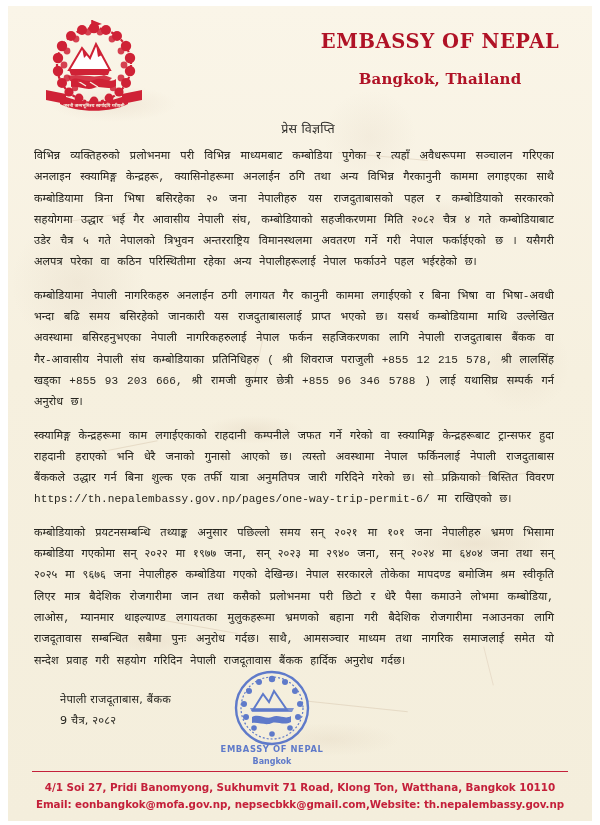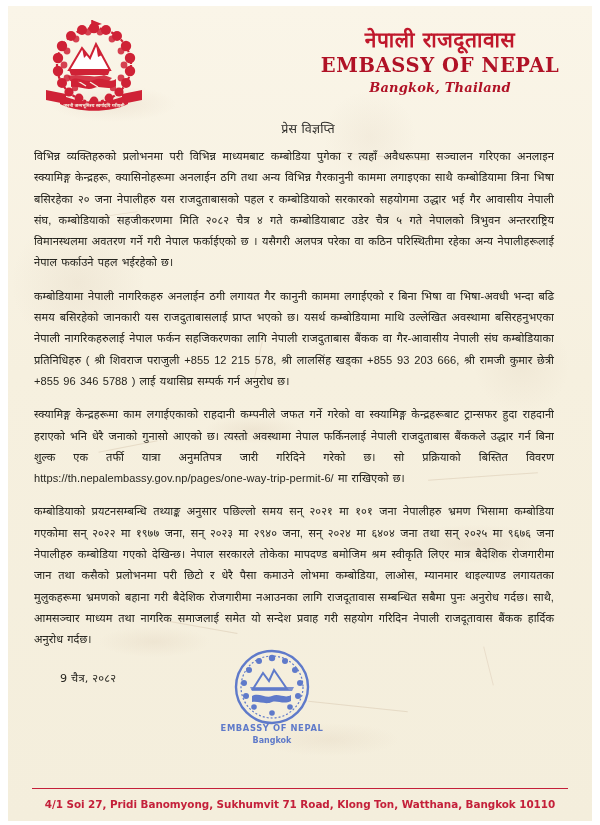--- a/index.html
+++ b/index.html
@@ -85,46 +85,45 @@
     font-family: "DejaVu Serif", serif;
     font-size: 19.5px;
     font-weight: 700;
     color: #b01226;
     letter-spacing: 0.6px;
     margin-top: 2px;
     white-space: nowrap;
   }
   .emb-city {
     font-family: "DejaVu Serif", serif;
-    font-size: 13px;
+    font-size: 15px;
     font-weight: 700;
     color: #b01226;
     letter-spacing: 0.2px;
-    margin-top: 3px;
+    margin-top: 17px;
     white-space: nowrap;
-    font-style: italic;
   }
 
   
   .press-title {
     text-align: center;
     font-family: "DejaVu Sans", sans-serif;
     font-size: 12.5px;
     color: #2c2b28;
     margin: 2px 0 9px 0;
     letter-spacing: 0.3px;
     padding-left: 16px;
   }
 
   
   .body-wrap {
     padding: 0 22px 0 26px;
   }
   p.para {
-    font-family: Liberation Sans, sans-serif;
+    font-family: Liberation Mono, monospace;
     font-size: 11.1px;
     line-height: 1.92;
     color: #26251f;
     text-align: justify;
     margin: 0 16px 12px 0;
     letter-spacing: 0.05px;
     word-spacing: 1px;
   }
 
   
@@ -255,36 +254,36 @@
 
             <path d="M8 72 L28 76 L28 86 L8 82 Z"></path>
             <path d="M104 72 L84 76 L84 86 L104 82 Z"></path>
             <path d="M22 76 C38 86, 74 86, 90 76 L90 86 C74 95, 38 95, 22 86 Z"></path>
             <text x="56" y="89" font-family="DejaVu Sans, sans-serif" font-size="4.6" text-anchor="middle" fill="#f6f0df" font-weight="bold">जननी जन्मभूमिश्च स्वर्गादपि गरीयसी</text>
           </g>
         </svg>
       </div>
 
       <div class="header-text">
-        <div class="emb-np">नेपाली राजदूतावास</div>
         <div class="emb-en">EMBASSY OF NEPAL</div>
         <div class="emb-city">Bangkok, Thailand</div>
       </div>
     </div>
 
     <div class="press-title">प्रेस विज्ञप्ति</div>
 
     <div class="body-wrap">
       <p class="para">विभिन्न व्यक्तिहरुको प्रलोभनमा परी विभिन्न माध्यमबाट कम्बोडिया पुगेका र त्यहाँ अवैधरूपमा सञ्चालन गरिएका अनलाइन स्क्यामिङ्ग केन्द्रहरू, क्यासिनोहरूमा अनलाईन ठगि तथा अन्य विभिन्न गैरकानुनी काममा लगाइएका साथै कम्बोडियामा त्रिना भिषा बसिरहेका २० जना नेपालीहरु यस राजदुताबासको पहल र कम्बोडियाको सरकारको सहयोगमा उद्धार भई गैर आवासीय नेपाली संघ, कम्बोडियाको सहजीकरणमा मिति २०८२ चैत्र ४ गते कम्बोडियाबाट उडेर चैत्र ५ गते नेपालको त्रिभुवन अन्तरराष्ट्रिय विमानस्थलमा अवतरण गर्ने गरी नेपाल फर्काईएको छ । यसैगरी अलपत्र परेका वा कठिन परिस्थितीमा रहेका अन्य नेपालीहरूलाई नेपाल फर्काउने पहल भईरहेको छ।</p>
       <p class="para">कम्बोडियामा नेपाली नागरिकहरु अनलाईन ठगी लगायत गैर कानुनी काममा लगाईएको र बिना भिषा वा भिषा-अवधी भन्दा बढि समय बसिरहेको जानकारी यस राजदुताबासलाई प्राप्त भएको छ। यसर्थ कम्बोडियामा माथि उल्लेखित अवस्थामा बसिरहनुभएका नेपाली नागरिकहरुलाई नेपाल फर्कन सहजिकरणका लागि नेपाली राजदुताबास बैंकक वा गैर-आवासीय नेपाली संघ कम्बोडियाका प्रतिनिधिहरु ( श्री शिवराज पराजुली +855 12 215 578, श्री लालसिंह खड्का +855 93 203 666, श्री रामजी कुमार छेत्री +855 96 346 5788 ) लाई यथासिघ्र सम्पर्क गर्न अनुरोध छ।</p>
       <p class="para">स्क्यामिङ्ग केन्द्रहरूमा काम लगाईएकाको राहदानी कम्पनीले जफत गर्ने गरेको वा स्क्यामिङ्ग केन्द्रहरूबाट ट्रान्सफर हुदा राहदानी हराएको भनि धेरै जनाको गुनासो आएको छ।  त्यस्तो अवस्थामा नेपाल फर्किनलाई नेपाली राजदुताबास बैंककले उद्धार गर्न बिना शुल्क एक तर्फी यात्रा अनुमतिपत्र जारी गरिदिने गरेको छ। सो प्रक्रियाको बिस्तित विवरण https://th.nepalembassy.gov.np/pages/one-way-trip-permit-6/ मा राखिएको छ।</p>
       <p class="para">कम्बोडियाको प्रयटनसम्बन्धि तथ्याङ्क अनुसार पछिल्लो समय सन् २०२१ मा १०१ जना नेपालीहरु भ्रमण भिसामा कम्बोडिया गएकोमा सन् २०२२ मा १९७७ जना, सन् २०२३ मा २९४० जना, सन् २०२४ मा ६४०४ जना तथा सन् २०२५ मा ९६७६ जना नेपालीहरु कम्बोडिया गएको देखिन्छ। नेपाल सरकारले तोकेका मापदण्ड बमोजिम श्रम स्वीकृति लिएर मात्र बैदेशिक रोजगारीमा जान तथा कसैको प्रलोभनमा परी छिटो र धेरै पैसा कमाउने लोभमा कम्बोडिया, लाओस, म्यानमार थाइल्याण्ड लगायतका मुलुकहरूमा भ्रमणको बहाना गरी बैदेशिक रोजगारीमा नआउनका लागि राजदूतावास सम्बन्धित सबैमा पुनः अनुरोध गर्दछ। साथै, आमसञ्चार माध्यम तथा नागरिक समाजलाई समेत यो सन्देश प्रवाह गरी सहयोग गरिदिन नेपाली राजदूतावास बैंकक हार्दिक अनुरोध गर्दछ।</p>
     </div>
 
     <div class="sign-block">
+      <div class="sign-line">नेपाली राजदूताबास, बैंकक</div>
       <div class="sign-line">9 चैत्र, २०८२</div>
 
       <div class="stamp">
         <svg viewBox="0 0 118 112" xmlns="http://www.w3.org/2000/svg">
           <g fill="#2f55c4" opacity="0.92">
             <circle cx="59" cy="44" r="36" fill="none" stroke="#2f55c4" stroke-width="2.4"></circle>
             <circle cx="59" cy="44" r="31" fill="none" stroke="#2f55c4" stroke-width="1.2" stroke-dasharray="2 2"></circle>
 
             <g>
               <circle cx="59" cy="15" r="3.2"></circle>
@@ -308,16 +307,17 @@
             <text x="59" y="88" font-family="DejaVu Sans, sans-serif" font-size="8.4" text-anchor="middle" fill="#2f55c4" font-weight="bold" letter-spacing="0.6">EMBASSY OF NEPAL</text>
             <text x="59" y="100" font-family="DejaVu Sans, sans-serif" font-size="8" text-anchor="middle" fill="#2f55c4" font-weight="bold">Bangkok</text>
           </g>
         </svg>
       </div>
     </div>
 
     <div class="footer">
       <div class="footer-rule"></div>
       <div class="footer-line">4/1 Soi 27, Pridi Banomyong, Sukhumvit 71 Road, Klong Ton, Watthana, Bangkok 10110</div>
+      <div class="footer-line l3">Email: eonbangkok@mofa.gov.np, nepsecbkk@gmail.com,Website: th.nepalembassy.gov.np</div>
     </div>
 
   </div>
 </div>
 
 </body></html>

